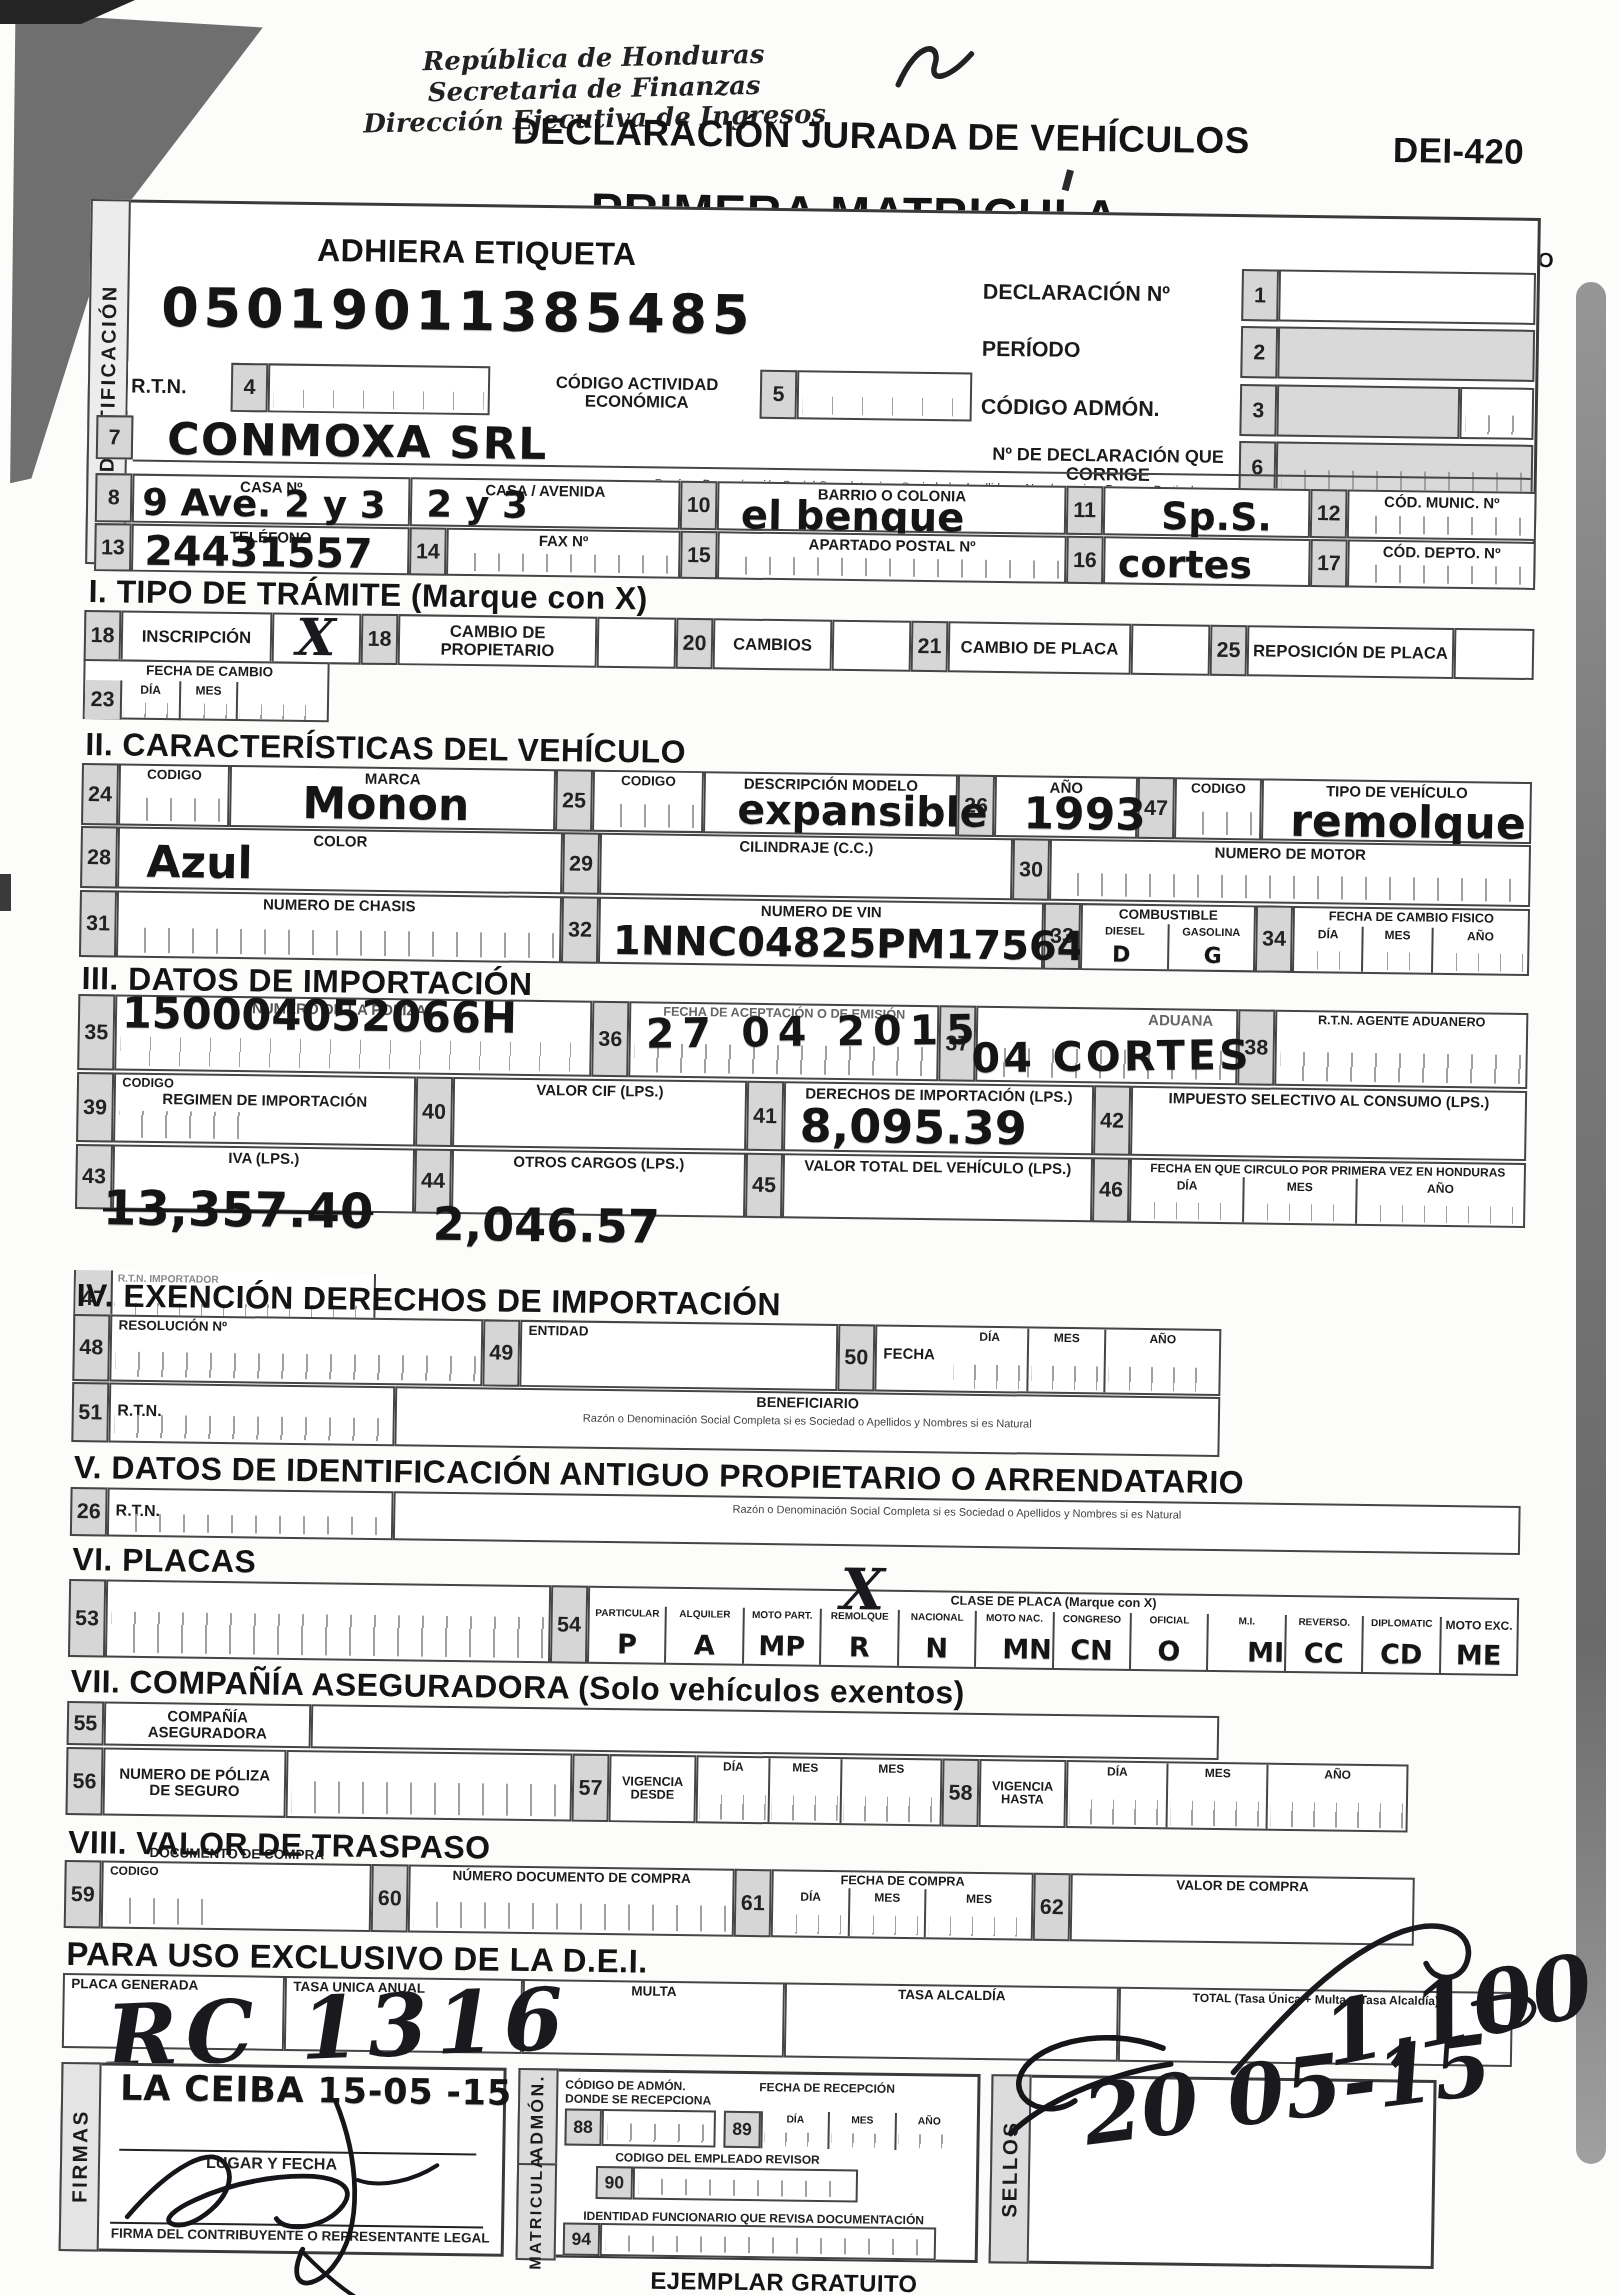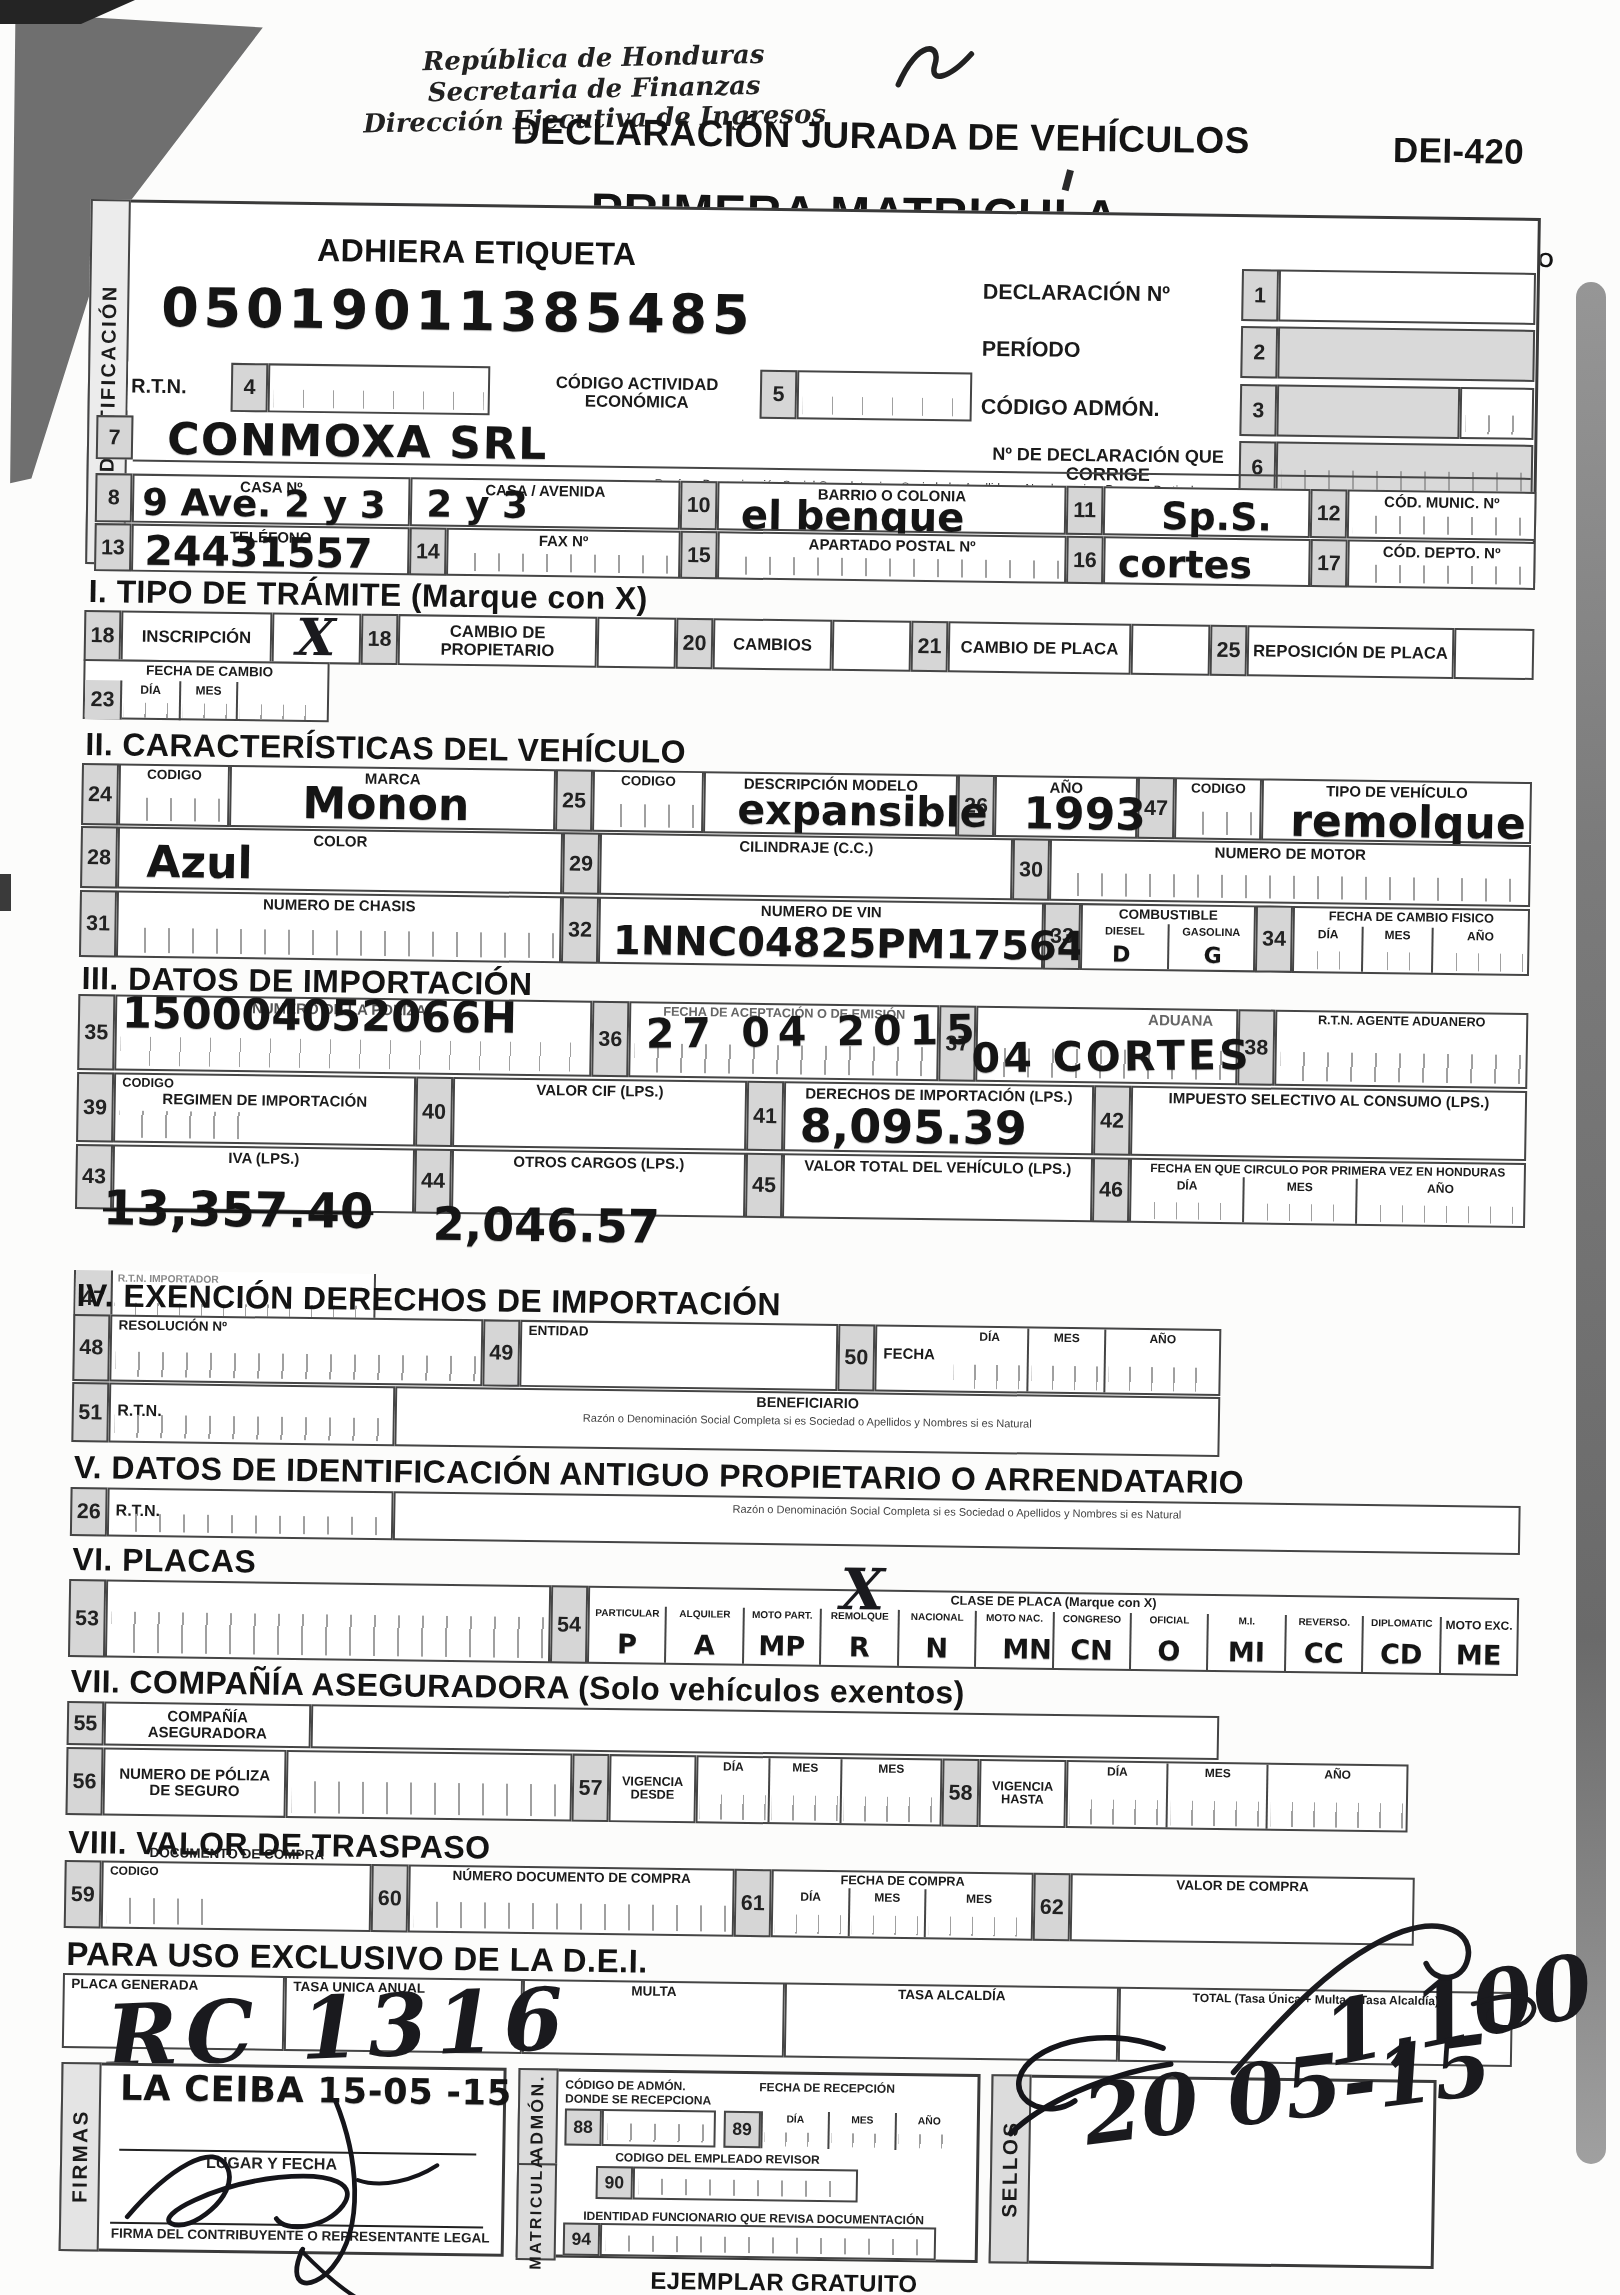--- a/index.html
+++ b/index.html
@@ -514,21 +514,21 @@
           <div class="dc">
               <div class="dl" style="font-size:10px">CONGRESO</div>
               <div class="val" style="left:0;right:0;top:24px;font-size:27px;text-align:center;position:absolute">CN</div>
             </div>
           <div class="dc">
               <div class="dl" style="font-size:10px">OFICIAL</div>
               <div class="val" style="left:0;right:0;top:24px;font-size:27px;text-align:center;position:absolute">O</div>
             </div>
           <div class="dc">
               <div class="dl" style="font-size:10px">M.I.</div>
-              <div class="val" style="left:0;right:0;top:24px;font-size:27px;text-align:center;position:absolute">MI</div>
+              <div class="val" style="left:0;right:0;top:24px;font-size:27px;text-align:right;position:absolute">MI</div>
             </div>
           <div class="dc">
               <div class="dl" style="font-size:10px">REVERSO.</div>
               <div class="val" style="left:0;right:0;top:24px;font-size:27px;text-align:center;position:absolute">CC</div>
             </div>
           <div class="dc">
               <div class="dl" style="font-size:10px">DIPLOMATIC</div>
               <div class="val" style="left:0;right:0;top:24px;font-size:27px;text-align:center;position:absolute">CD</div>
             </div>
           <div class="dc">

